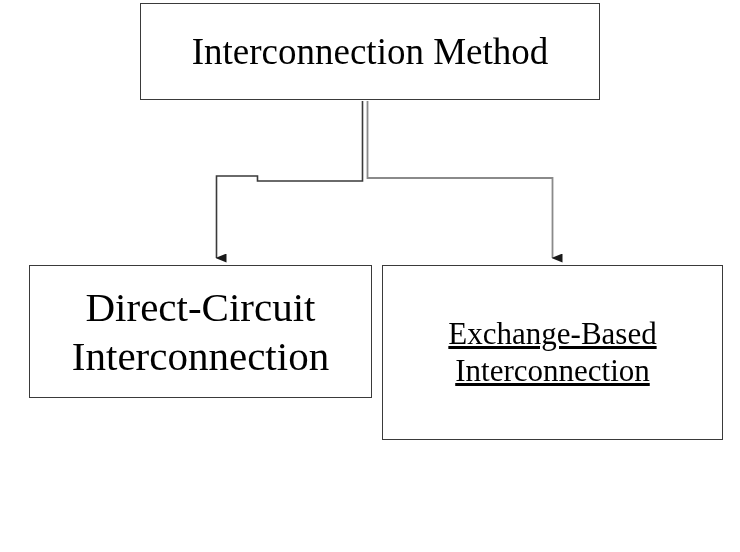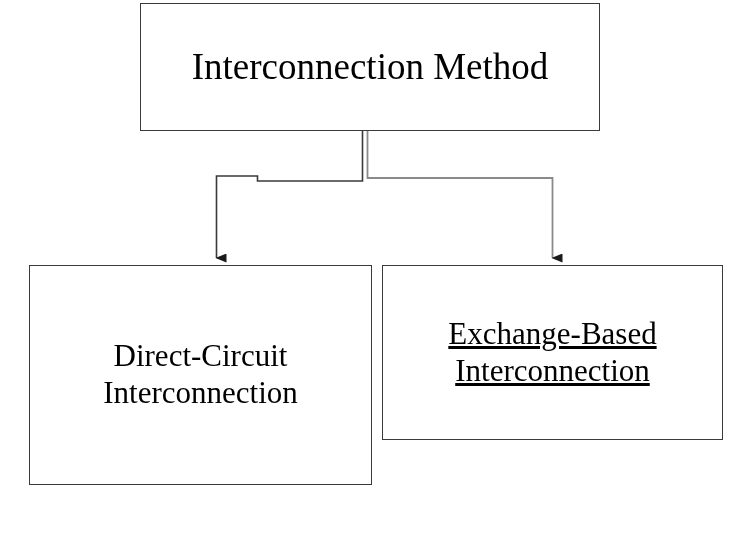--- a/index.html
+++ b/index.html
@@ -28,29 +28,29 @@
     justify-content: center;
     text-align: center;
     color: #000000;
     line-height: 1.18;
     white-space: pre-line;
   }
   #node-root {
     left: 140px;
     top: 3px;
     width: 460px;
-    height: 128px;
+    height: 97px;
     font-size: 37px;
   }
   #node-left {
     left: 29px;
     top: 265px;
     width: 343px;
-    height: 220px;
-    font-size: 31px;
+    height: 133px;
+    font-size: 41px;
   }
   #node-right {
     left: 382px;
     top: 265px;
     width: 341px;
     height: 175px;
     font-size: 31px;
     text-decoration: underline;
   }
   .node-label {

